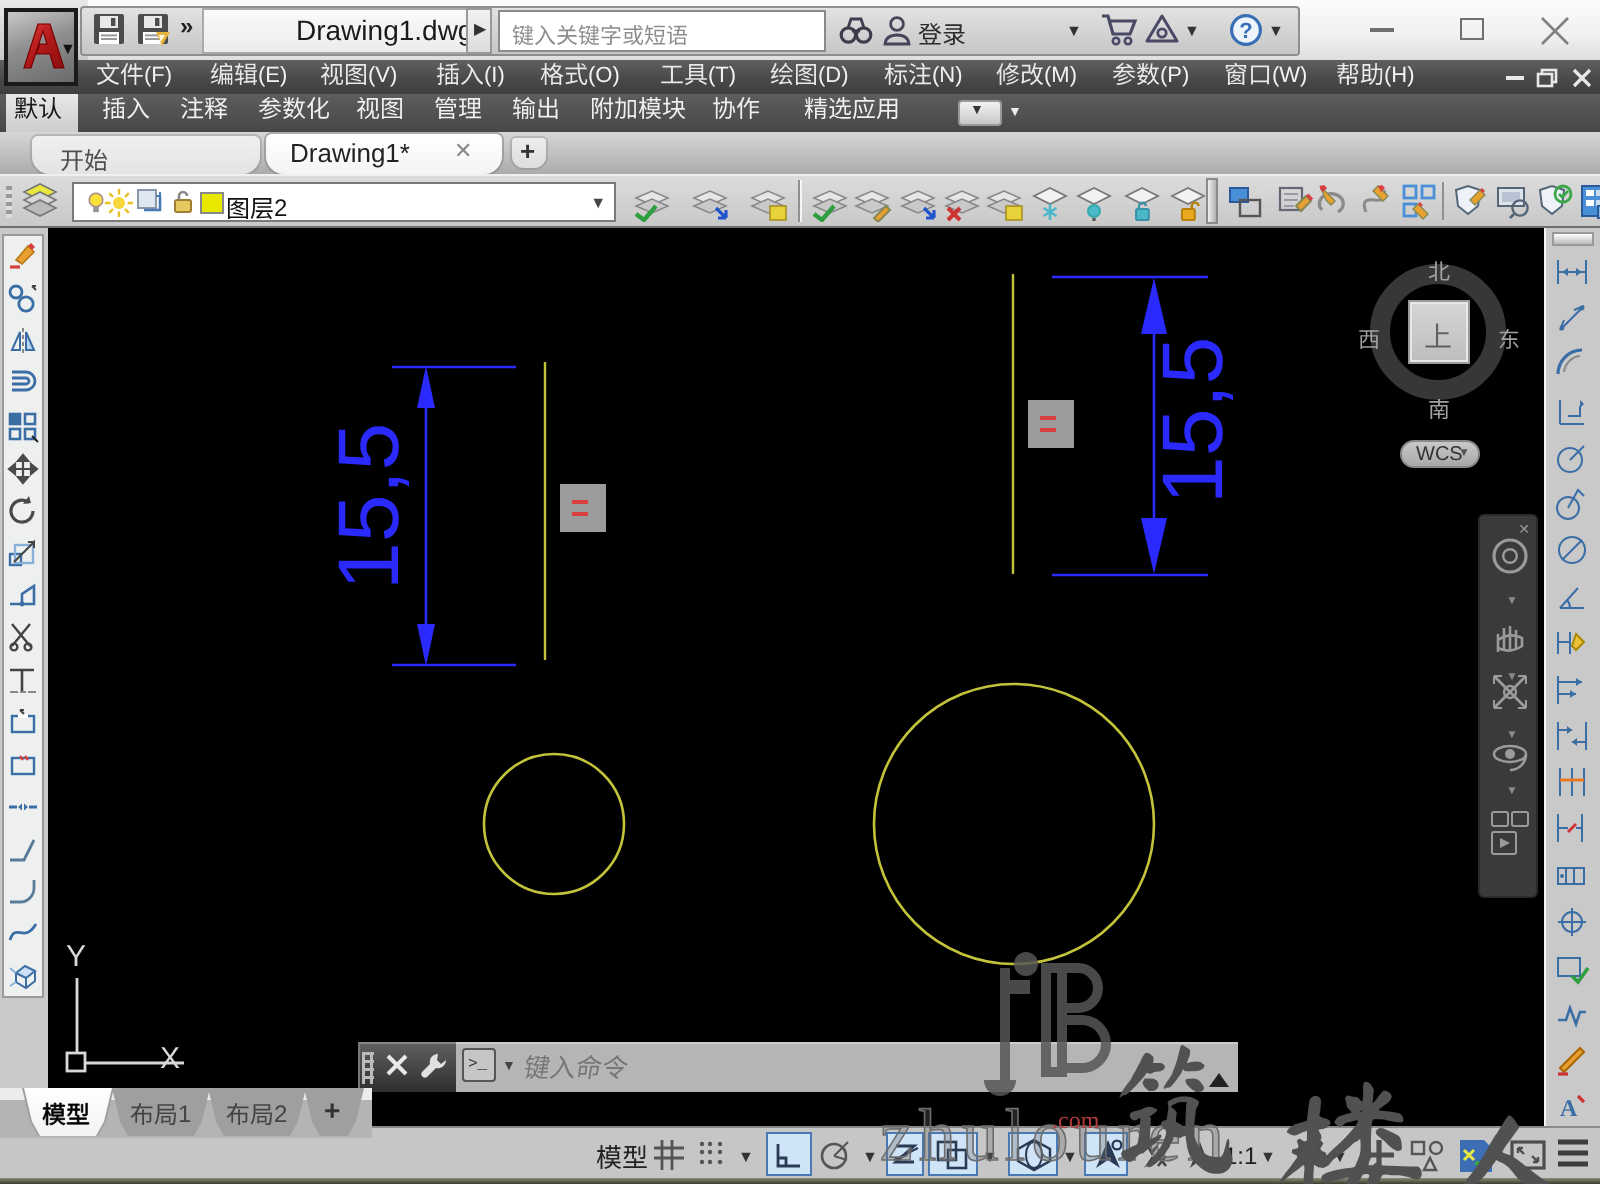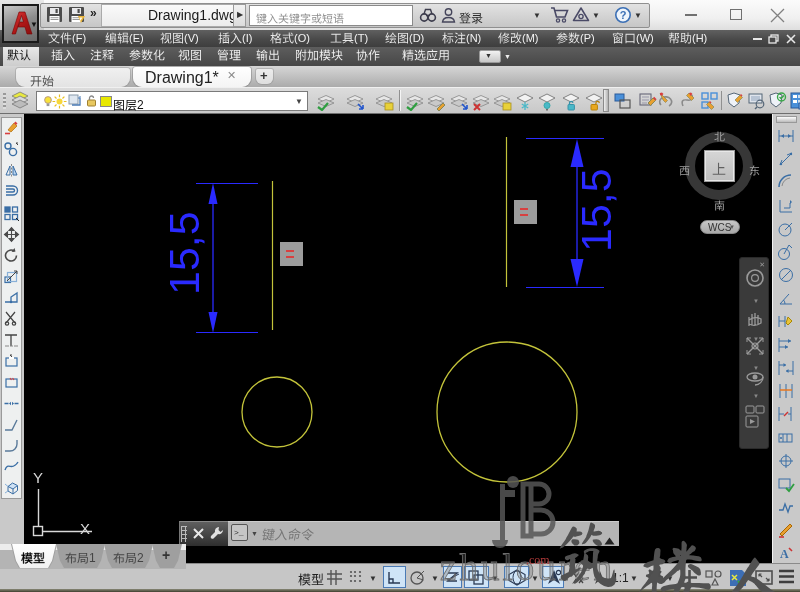--- a/index.html
+++ b/index.html
@@ -265,21 +265,21 @@
 <span style="position:absolute;left:504px;top:6px;font-size:7px;color:#eee">▼</span>
   </div>
 <div style="position:absolute;left:0;top:66px;width:800px;height:22px;background:linear-gradient(#d6d6d6,#a9a9a9)"></div>
 <div style="position:absolute;left:0;top:66px;width:800px;height:23px">
     <span style="position:absolute;left:16px;top:2px;width:114px;height:19px;background:linear-gradient(#f0f0f0,#e3e3e3);border-radius:3px 3px 9px 9px;box-shadow:0 0 0 1px rgba(130,130,130,.35)"></span>
     <span style="position:absolute;left:30px;top:5px"><svg class="k" width="24" height="12" viewBox="0 0 500 250">
         <use href="#u5f00" x="0" fill="#4e4e4e"></use>
         <use href="#u59cb" x="250" fill="#4e4e4e"></use>
       </svg></span>
     <span style="position:absolute;left:133px;top:1px;width:118px;height:20px;background:linear-gradient(#ffffff,#f4f4f4);border-radius:3px 3px 9px 9px;box-shadow:0 0 0 1px rgba(120,120,120,.45)"></span>
-    <span style="position:absolute;left:145px;top:3px;font-size:16px;color:#222">Drawing1*</span>
+    <span style="position:absolute;left:145px;top:3px;font-size:13px;color:#222">Drawing1*</span>
     <span style="position:absolute;left:227px;top:3px;font-size:11px;color:#8a8a8a">✕</span>
     <span style="position:absolute;left:256px;top:3px;width:17px;height:15px;background:linear-gradient(#ececec,#dedede);border-radius:2px 2px 6px 6px;box-shadow:0 0 0 1px rgba(130,130,130,.35)"></span>
     <span style="position:absolute;left:260px;top:2px;font-size:13px;font-weight:bold;color:#333">+</span>
     <span style="position:absolute;left:0;top:21px;width:800px;height:2px;background:#f0f0f0"></span>
   </div>
 <div style="position:absolute;left:0;top:88px;width:800px;height:26px;background:linear-gradient(#dcdcdc,#c8c8c8);border-bottom:1px solid #6e6e6e"></div>
 <div style="position:absolute;left:0;top:88px;width:800px;height:26px">
     <span style="position:absolute;left:3px;top:5px;width:3px;height:16px;background:repeating-linear-gradient(#999 0 2px,#ddd 2px 4px)"></span>
     <svg style="position:absolute;left:10px;top:2px" width="20" height="20" viewBox="0 0 20 20">
 <path d="M2 6 L10 2 L18 6 L10 10 Z" fill="#e8e840" stroke="#777" stroke-width="0.8"></path>

